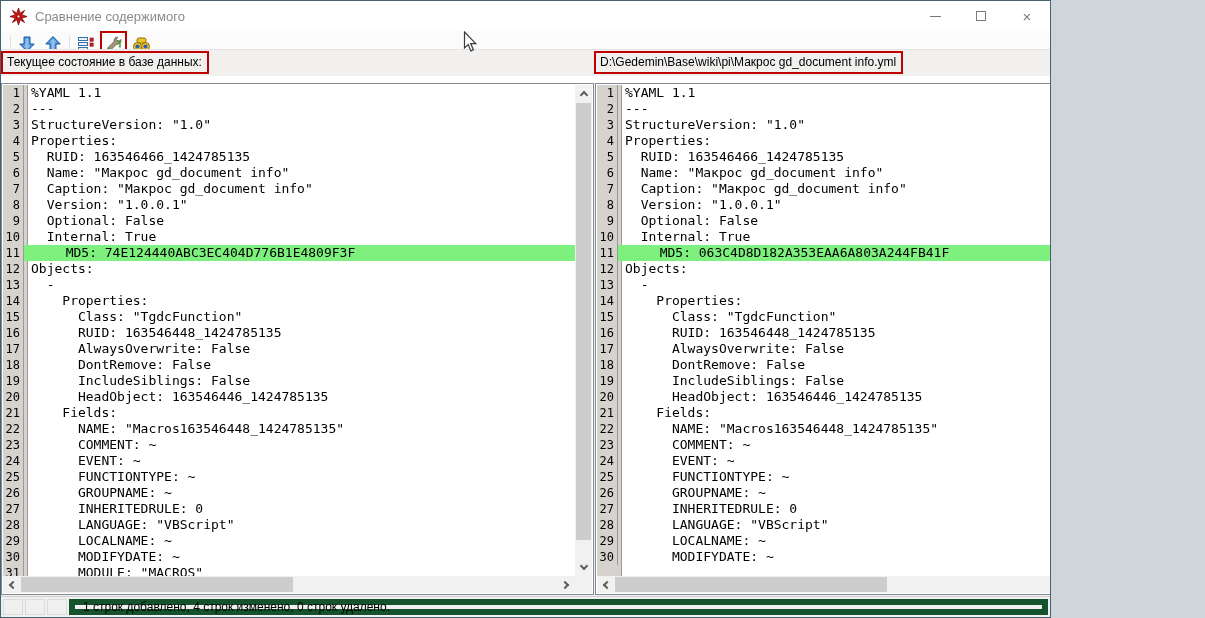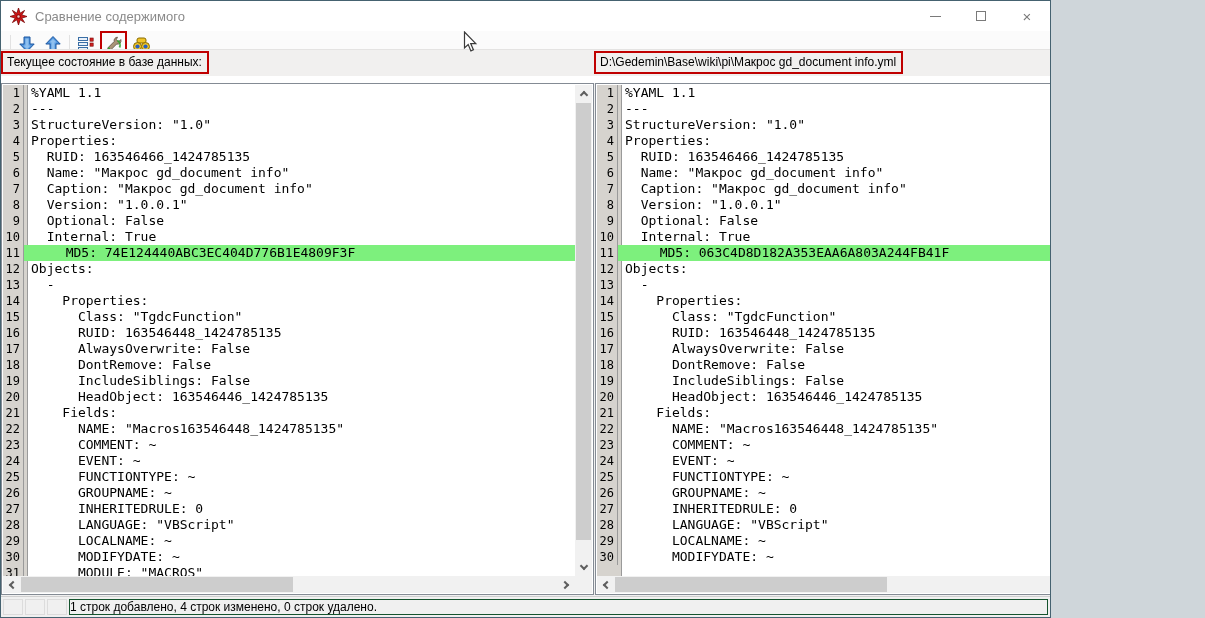--- a/index.html
+++ b/index.html
@@ -66,21 +66,21 @@
 
   
   .map{position:absolute;top:63px;bottom:22px;left:1188px;width:15px;background:#ffffff;
        border-left:1px solid #a9a9a9;border-top:1px solid #a9a9a9;border-bottom:1px solid #a9a9a9;}
   .tick{position:absolute;right:2px;width:9px;height:3px;}
 
   
   .statusbar{position:absolute;left:0;right:0;bottom:0;height:21px;background:#f0f0f0;
              border-top:1px solid #d0d0d0;display:flex;align-items:stretch;padding:2px 2px 2px 2px;font-size:12px;}
   .scell{width:20px;border:1px solid #dcdcdc;margin-right:2px;background:#f0f0f0;}
-  .smsg{flex:1;border:1px solid #14532d;display:flex;align-items:center;padding-left:0;color:#000;}
+  .smsg{flex:1;border:6px solid #14532d;display:flex;align-items:center;padding-left:8px;color:#000;}
 
   .cursor{position:absolute;left:462px;top:30px;pointer-events:none;}
 </style>
 </head>
 <body>
 
 <div class="win">
 
   <div class="titlebar">
     <span class="appicon">

